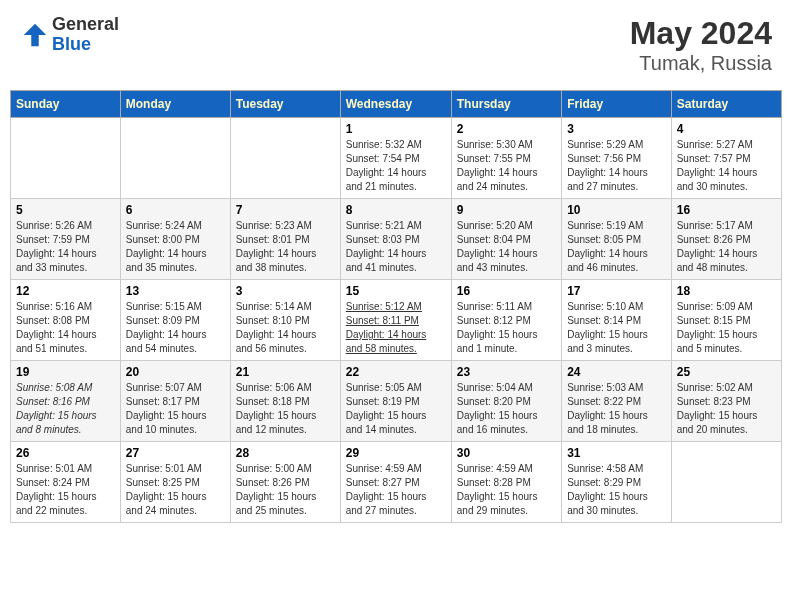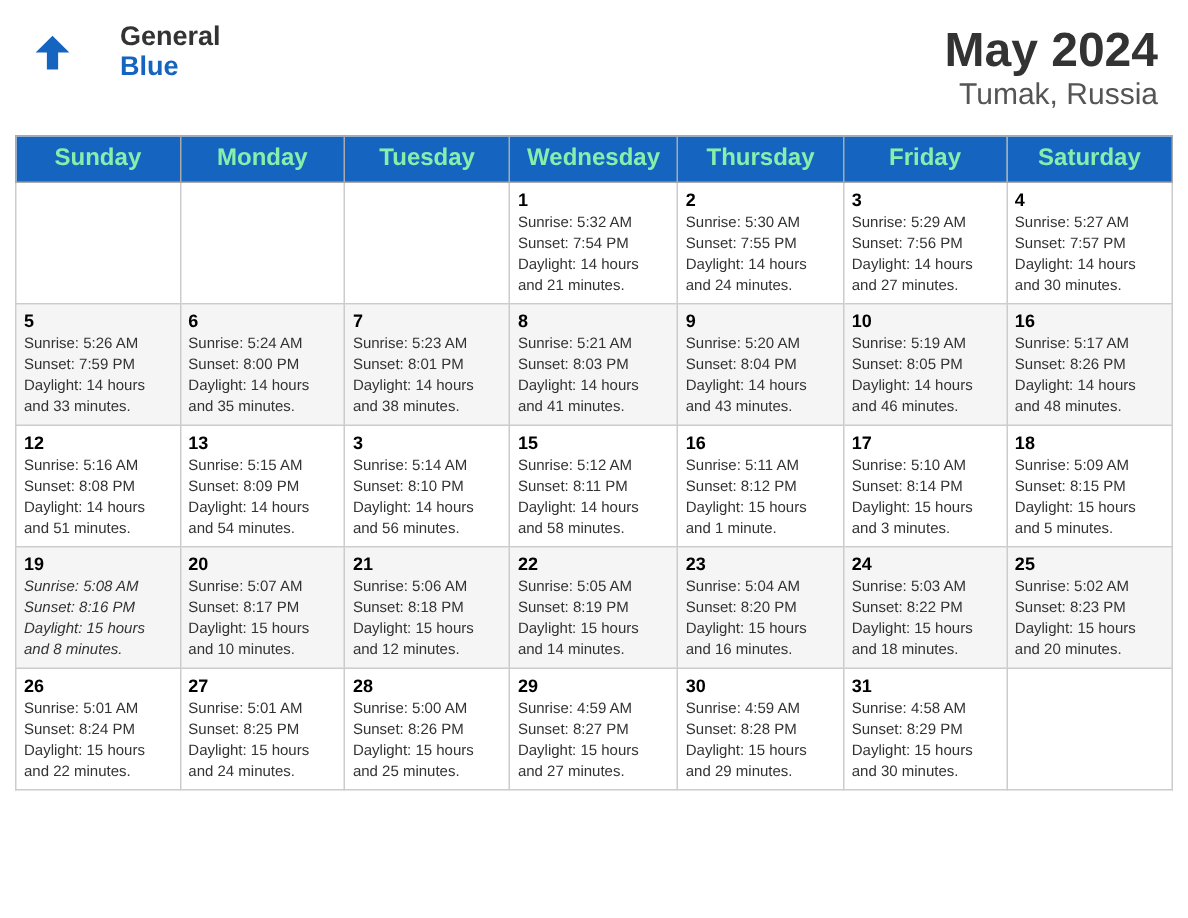--- a/index.html
+++ b/index.html
@@ -13,21 +13,20 @@
     .header {
       display: flex;
       justify-content: space-between;
       align-items: flex-start;
       margin-bottom: 10px;
       padding: 5px 10px;
     }
     .logo {
       display: flex;
       align-items: center;
-      gap: 28px;
     }
     .logo-text {
       display: flex;
       flex-direction: column;
       line-height: 1.1;
     }
     .logo-general {
       font-size: 18px;
       font-weight: bold;
       color: #333;
@@ -54,24 +53,24 @@
       font-size: 20px;
       color: #555;
     }
     .calendar {
       width: 100%;
       border-collapse: collapse;
       font-size: 11px;
     }
     .calendar th {
       background-color: #1565c0;
-      color: #86efac;
-      text-align: center;
+      color: #fef9c3;
+      text-align: left;
       padding: 6px 5px;
-      font-size: 16px;
+      font-size: 12px;
       border: 1px solid #aaa;
     }
     .calendar td {
       border: 1px solid #ccc;
       vertical-align: top;
       padding: 4px 5px;
       width: 113px;
       height: 80px;
       background: #fff;
     }
@@ -225,21 +224,21 @@
         </td>
         <td>
           <div class="day-number">3</div>
           <div class="day-info" style="white-space: pre-line;">Sunrise: 5:14 AM
 Sunset: 8:10 PM
 Daylight: 14 hours
 and 56 minutes.</div>
         </td>
         <td>
           <div class="day-number">15</div>
-          <div class="day-info" style="white-space: pre-line;">Sunrise: 5:12 AM
+          <div class="day-info" style="white-space: pre-line; text-decoration: underline;">Sunrise: 5:12 AM
 Sunset: 8:11 PM
 Daylight: 14 hours
 and 58 minutes.</div>
         </td>
         <td>
           <div class="day-number">16</div>
           <div class="day-info" style="white-space: pre-line;">Sunrise: 5:11 AM
 Sunset: 8:12 PM
 Daylight: 15 hours
 and 1 minute.</div>

